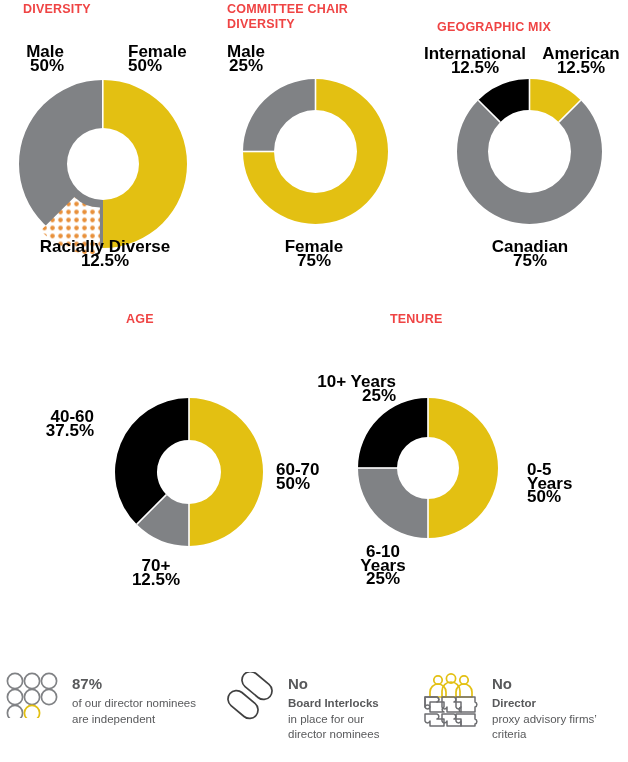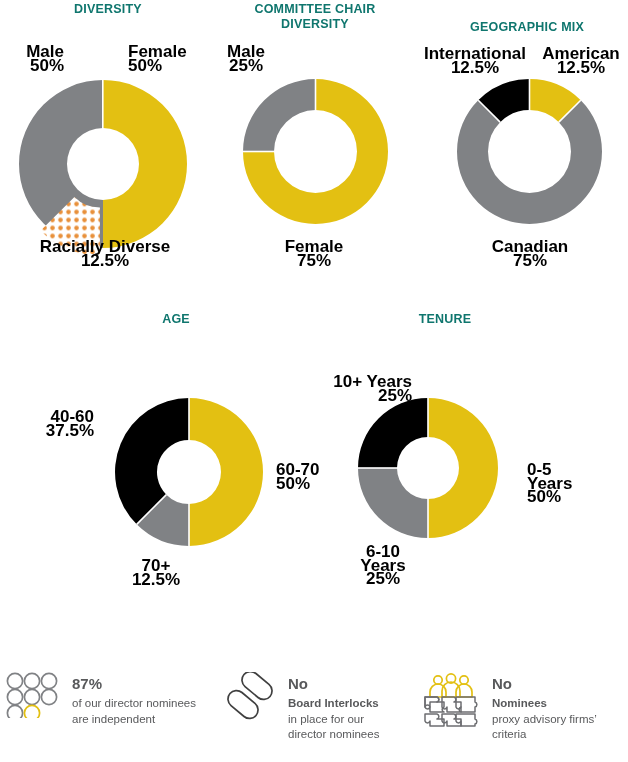--- a/index.html
+++ b/index.html
@@ -12,25 +12,24 @@
     height: 762px;
     position: relative;
     font-family: "Liberation Sans", sans-serif;
     color: #000000;
     overflow: hidden;
   }
 
   
   .chart-title {
     position: absolute;
-    text-align: center;
     font-size: 12.5px;
     font-weight: bold;
     letter-spacing: .2px;
-    color: #0f766e;
+    color: #ef4444;
     line-height: 15px;
   }
 
   
   .donut { position: absolute; }
   .donut svg { display: block; }
 
   
   .slice-label {
     position: absolute;
@@ -174,21 +173,21 @@
 
     <path d="M 75 145 A 70 70 0 0 1 5 75 L 44 75 A 31 31 0 0 0 75 106 Z" fill="#808285"></path>
 
     <path d="M 5 75 A 70 70 0 0 1 75 5 L 75 44 A 31 31 0 0 0 44 75 Z" fill="#000000"></path>
     <rect x="74.2" y="4" width="1.6" height="41" fill="#ffffff"></rect>
     <rect x="74.2" y="105" width="1.6" height="41" fill="#ffffff"></rect>
     <rect x="4" y="74.2" width="41" height="1.6" fill="#ffffff"></rect>
   </svg>
 </div>
 
-<div class="slice-label left" style="left:322px; top:375px; width:90px;"><span>10+ Years</span><br><span>25%</span></div>
+<div class="slice-label left" style="left:306px; top:375px; width:90px;"><span>10+ Years</span><br><span>25%</span></div>
 
 <div class="slice-label right" style="left:527px; top:463px; width:80px;">0-5<br>Years<br><span>50%</span></div>
 
 <div class="slice-label center" style="left:340px; top:545px; width:86px;">6-10<br>Years<br><span>25%</span></div>
 
 <div class="stat" style="left:6px; top:672px; width:200px;">
   <div class="stat-icon" style="width:56px;height:46px;">
     <svg width="56" height="46" viewBox="0 0 56 46">
       <g fill="none" stroke="#808285" stroke-width="1.7">
         <circle cx="9" cy="9" r="7.6"></circle>
@@ -245,16 +244,16 @@
         <path d="M 23 25 h 7 a 2.6 2.6 0 0 1 0 5 h 7 v 5 a 2.6 2.6 0 0 0 0 5 h -14 v -5 a 2.6 2.6 0 0 1 -5 0 v -10 Z"></path>
         <path d="M 40 25 h 11 v 5 a 2.6 2.6 0 0 1 0 5 v 5 h -14 v -5 a 2.6 2.6 0 0 1 -5 0 v -10 h 8 Z"></path>
         <path d="M 6 42 h 7 a 2.6 2.6 0 0 1 0 5 h 7 v 7 h -14 v -5 a 2.6 2.6 0 0 1 -5 0 v -7 Z"></path>
         <path d="M 23 42 h 7 a 2.6 2.6 0 0 1 0 5 h 7 v 7 h -14 v -5 a 2.6 2.6 0 0 1 -5 0 v -7 Z"></path>
         <path d="M 40 42 h 11 v 5 a 2.6 2.6 0 0 1 0 5 v 2 h -14 v -5 a 2.6 2.6 0 0 1 -5 0 v -7 h 8 Z"></path>
       </g>
     </svg>
   </div>
   <div class="stat-text">
     <div class="stat-head">No</div>
-    <div class="stat-line bold">Nominees</div>
+    <div class="stat-line bold">Director</div>
     <div class="stat-line">proxy advisory firms’ criteria</div>
   </div>
 </div>
 
 </body></html>

